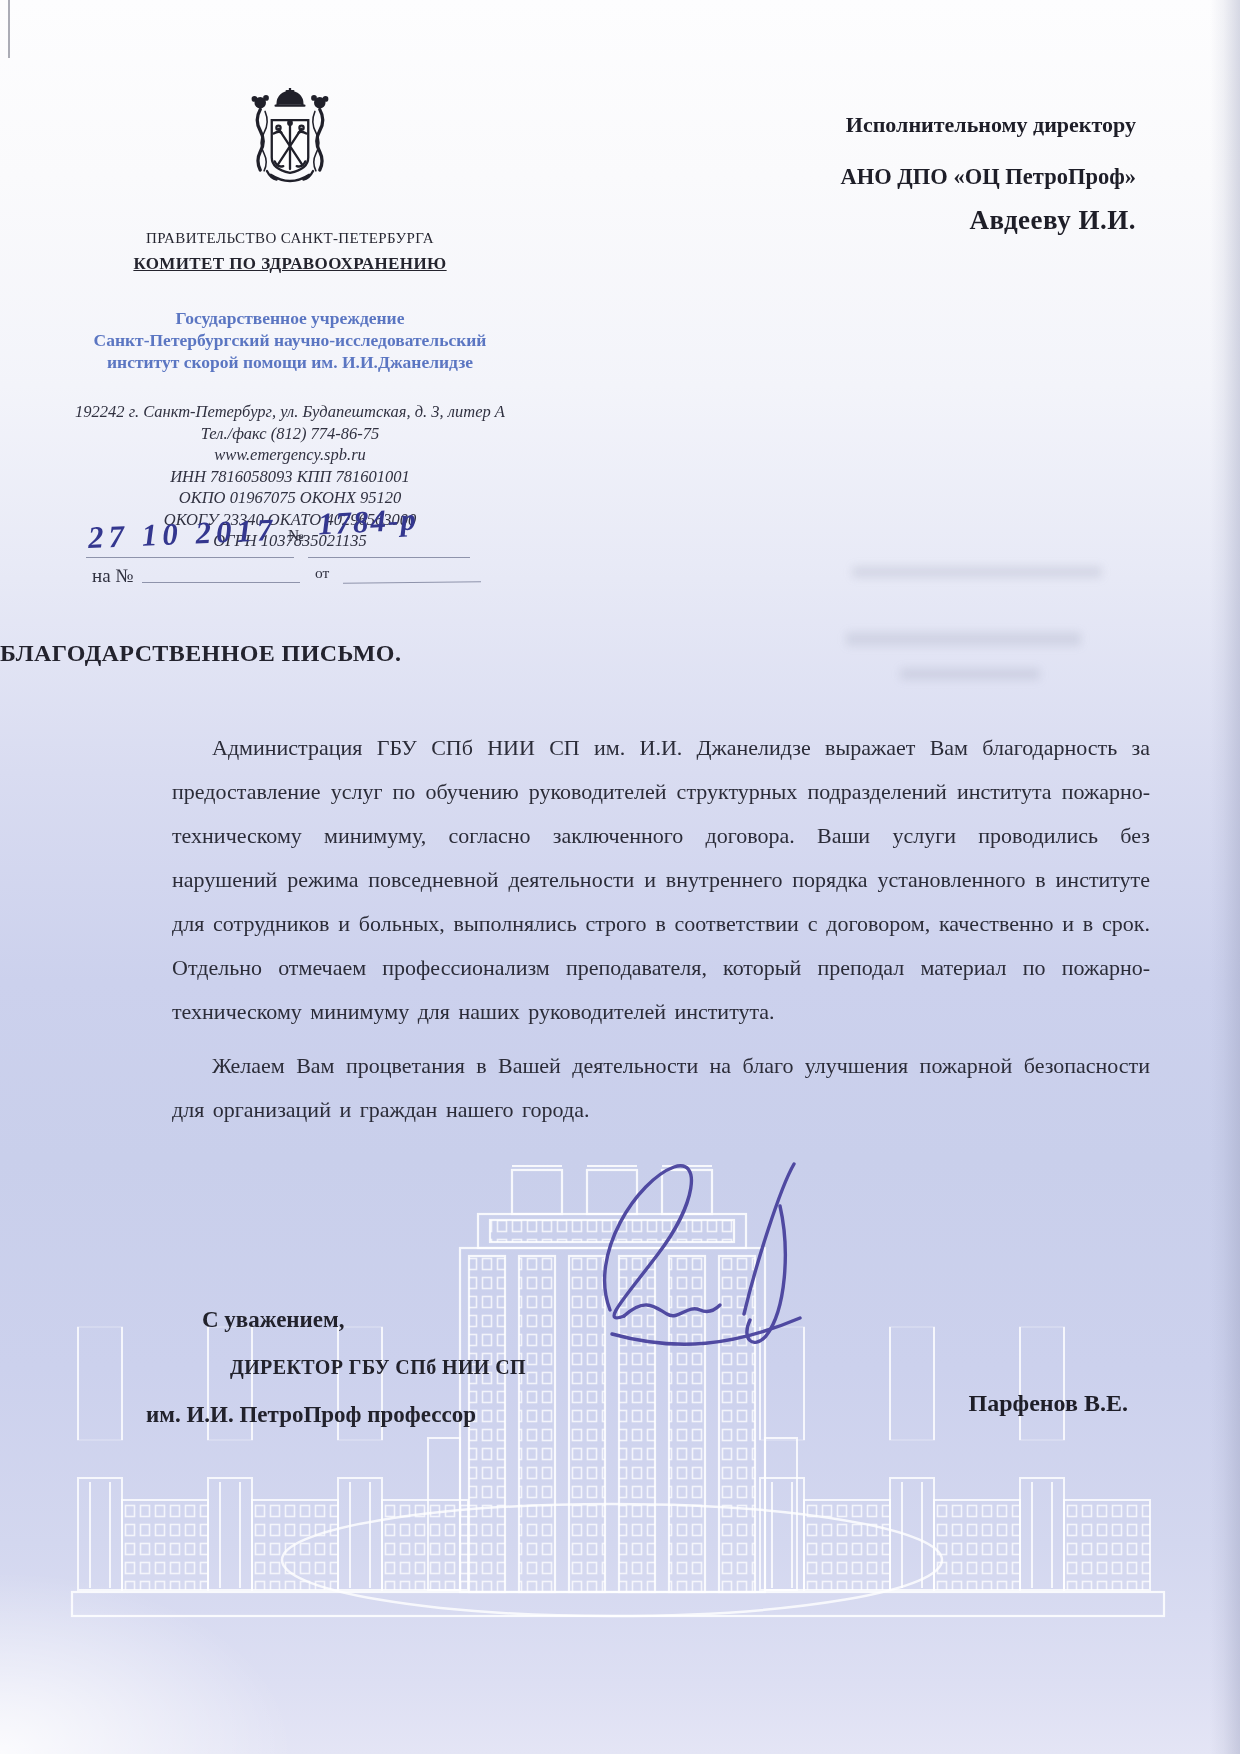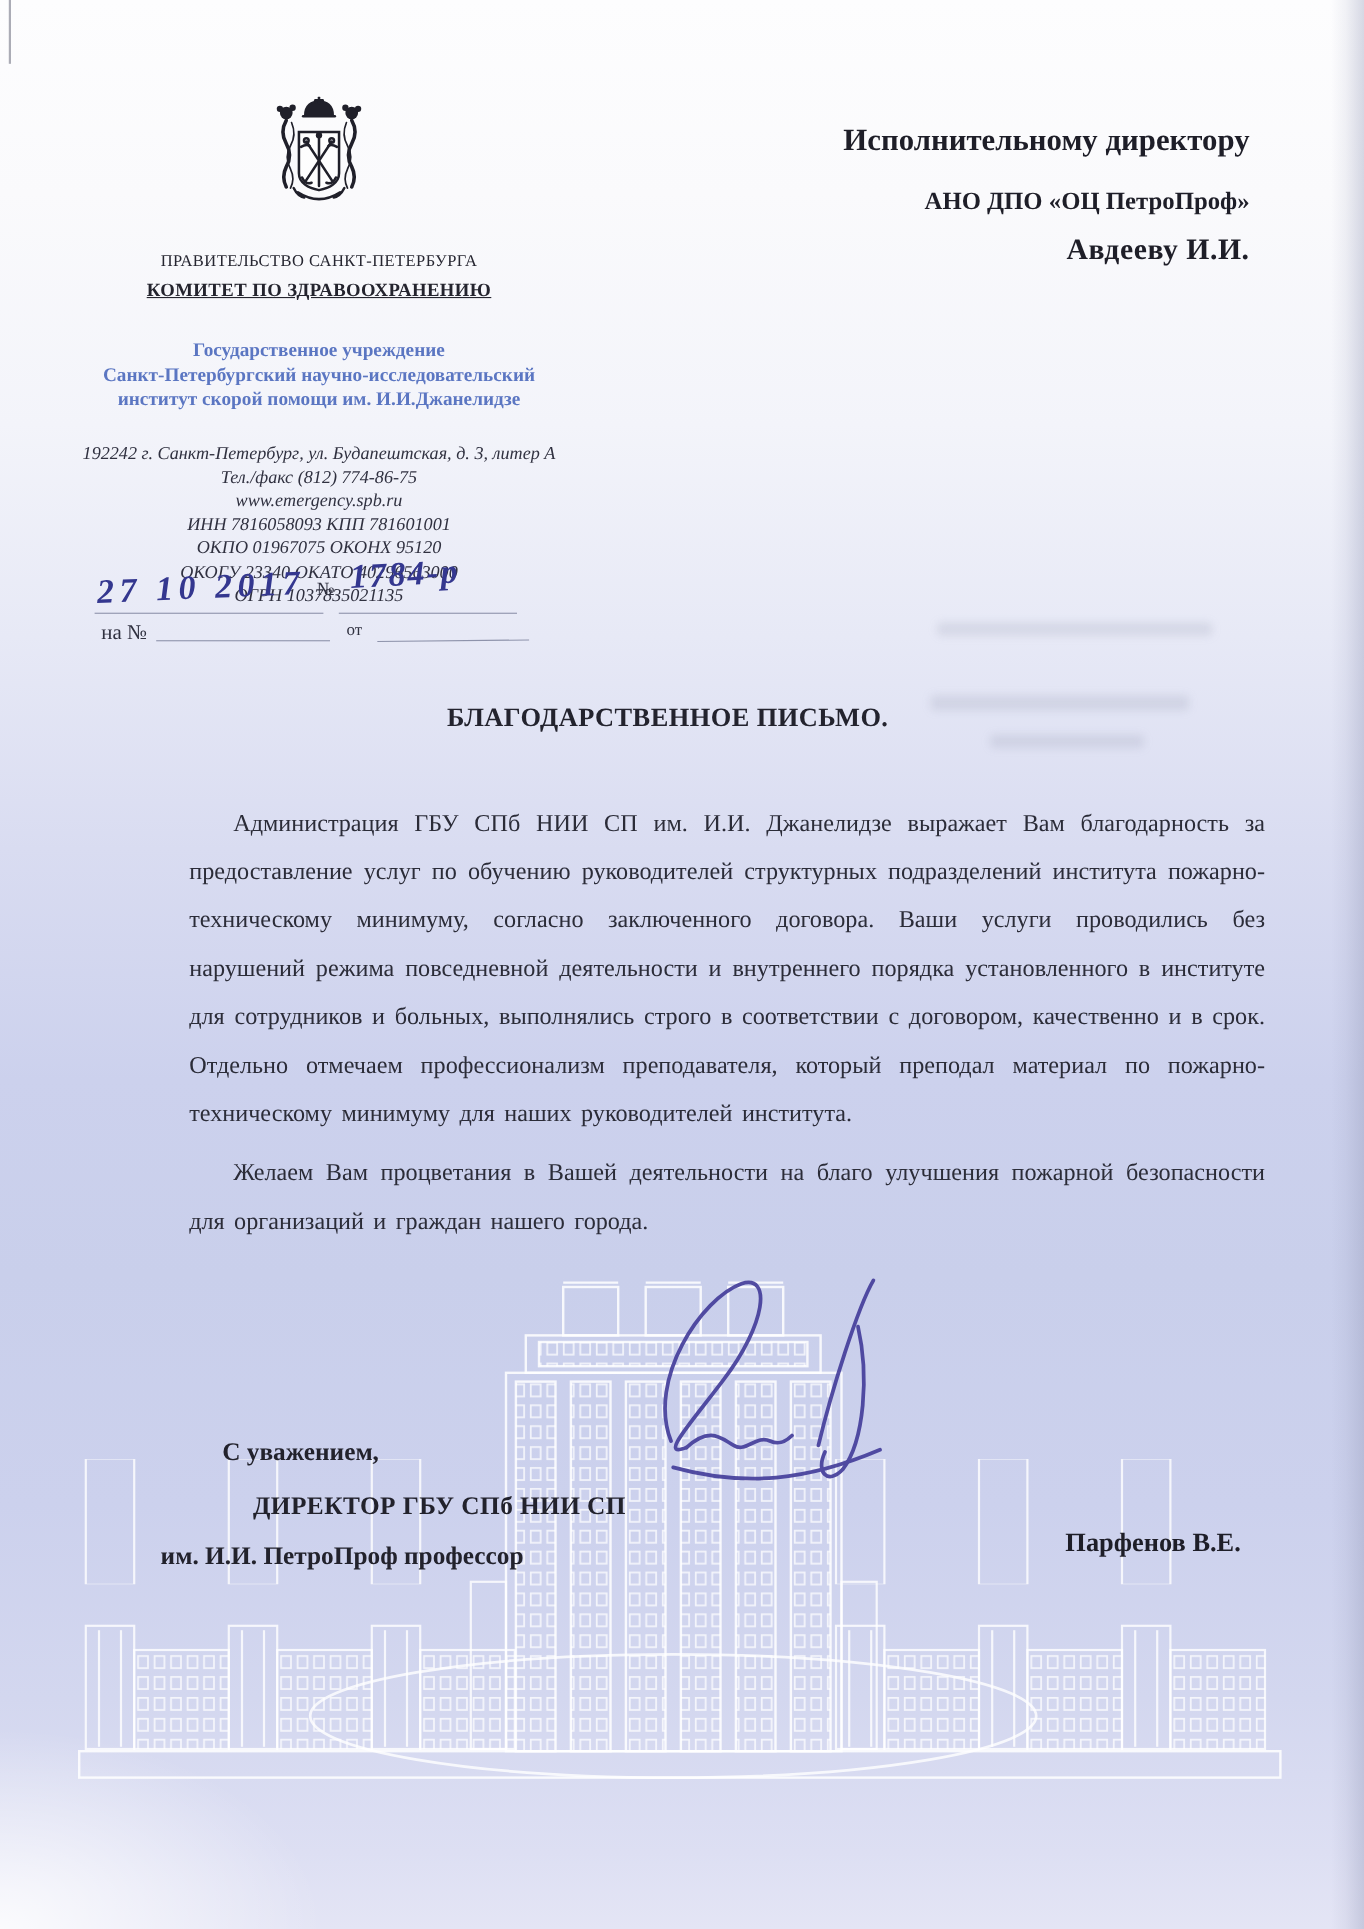--- a/index.html
+++ b/index.html
@@ -37,46 +37,46 @@
   .hw-number{position:absolute;left:258px;top:-8px;font-size:31px;letter-spacing:2px;transform:rotate(-3deg);}
   .u1{position:absolute;left:26px;top:45px;width:208px;border-bottom:1.5px solid #8e93ab;}
   .u2{position:absolute;left:248px;top:45px;width:162px;border-bottom:1.5px solid #8e93ab;}
   .na-no{position:absolute;left:32px;top:53px;font-size:19px;color:#303140;}
   .u3{position:absolute;left:82px;top:70px;width:158px;border-bottom:1.5px solid #8e93ab;}
   .ot{position:absolute;left:255px;top:52px;font-size:15.5px;color:#303140;}
   .u4{position:absolute;left:283px;top:70px;width:138px;border-bottom:1.5px solid #8e93ab;transform:rotate(-0.6deg);}
 
   
   .addressee{position:absolute;right:104px;top:112px;text-align:right;color:#1e1e28;}
-  .addr-l1{font-size:28px;font-weight:bold;}
+  .addr-l1{font-size:22px;font-weight:bold;}
   .addr-l2{margin-top:26px;font-size:22.5px;font-weight:bold;}
   .addr-l3{margin-top:15px;font-size:27px;font-weight:bold;letter-spacing:0.5px;}
 
   
-  .title{position:absolute;left:0;top:640px;width:1214px;text-align:center;
+  .title{position:absolute;left:0;top:640px;width:1214px;
     font-size:24px;font-weight:bold;letter-spacing:0.4px;color:#23232e;}
 
   
   .body-text{position:absolute;left:172px;top:726px;width:978px;
     font-size:22px;line-height:44px;text-align:justify;word-spacing:3px;color:#2b2c38;}
   .body-text p{margin:0;text-indent:40px;}
   .body-text p + p{margin-top:10px;}
 
   
   .building{position:absolute;left:60px;top:1160px;}
 
   
   .ghost{position:absolute;background:rgba(120,125,150,0.16);filter:blur(4px);border-radius:4px;}
   .ghost.g1{left:852px;top:566px;width:250px;height:12px;}
   .ghost.g2{left:846px;top:632px;width:235px;height:14px;}
   .ghost.g3{left:900px;top:668px;width:140px;height:12px;}
 
   
   .salutation{position:absolute;left:202px;top:1288px;font-size:23px;font-weight:bold;color:#22222c;margin-top:19px;}
-  .sig-title1{position:absolute;left:230px;top:1356px;font-size:23px;font-weight:bold;letter-spacing:0.4px;color:#22222c;}
+  .sig-title1{position:absolute;left:230px;top:1356px;font-size:20px;font-weight:bold;letter-spacing:0.4px;color:#22222c;}
   .sig-title2{position:absolute;left:146px;top:1402px;font-size:23px;font-weight:bold;color:#22222c;}
   .sig-name{position:absolute;right:112px;top:1390px;font-size:24px;font-weight:bold;color:#1e1e28;}
   .signature-svg{position:absolute;left:582px;top:1158px;}
 </style>
 </head>
 <body>
 
 <div class="page">
 
   <div class="scan-edge-right"></div>

